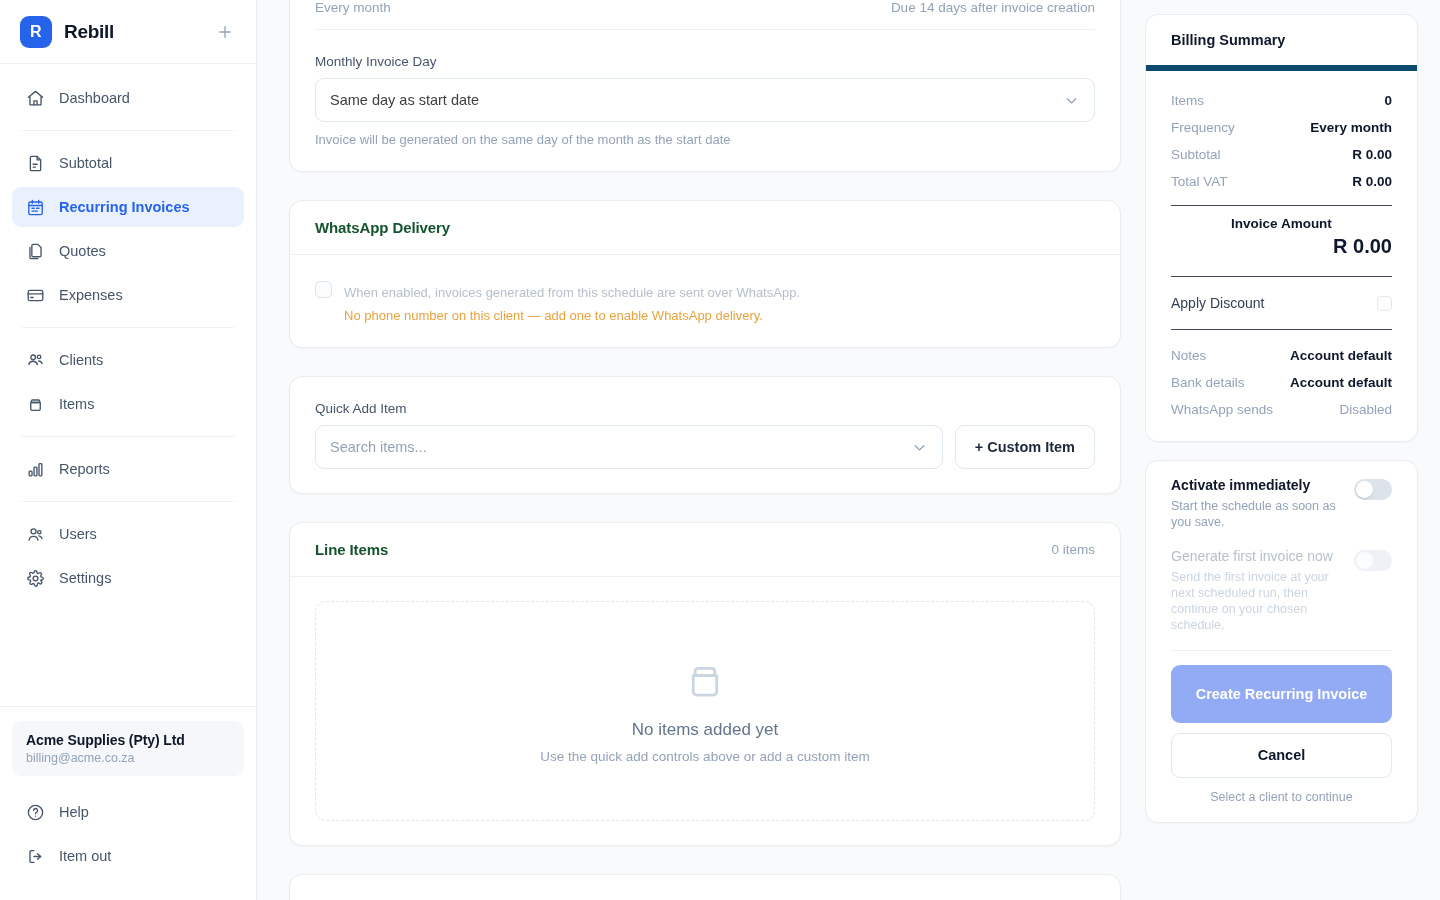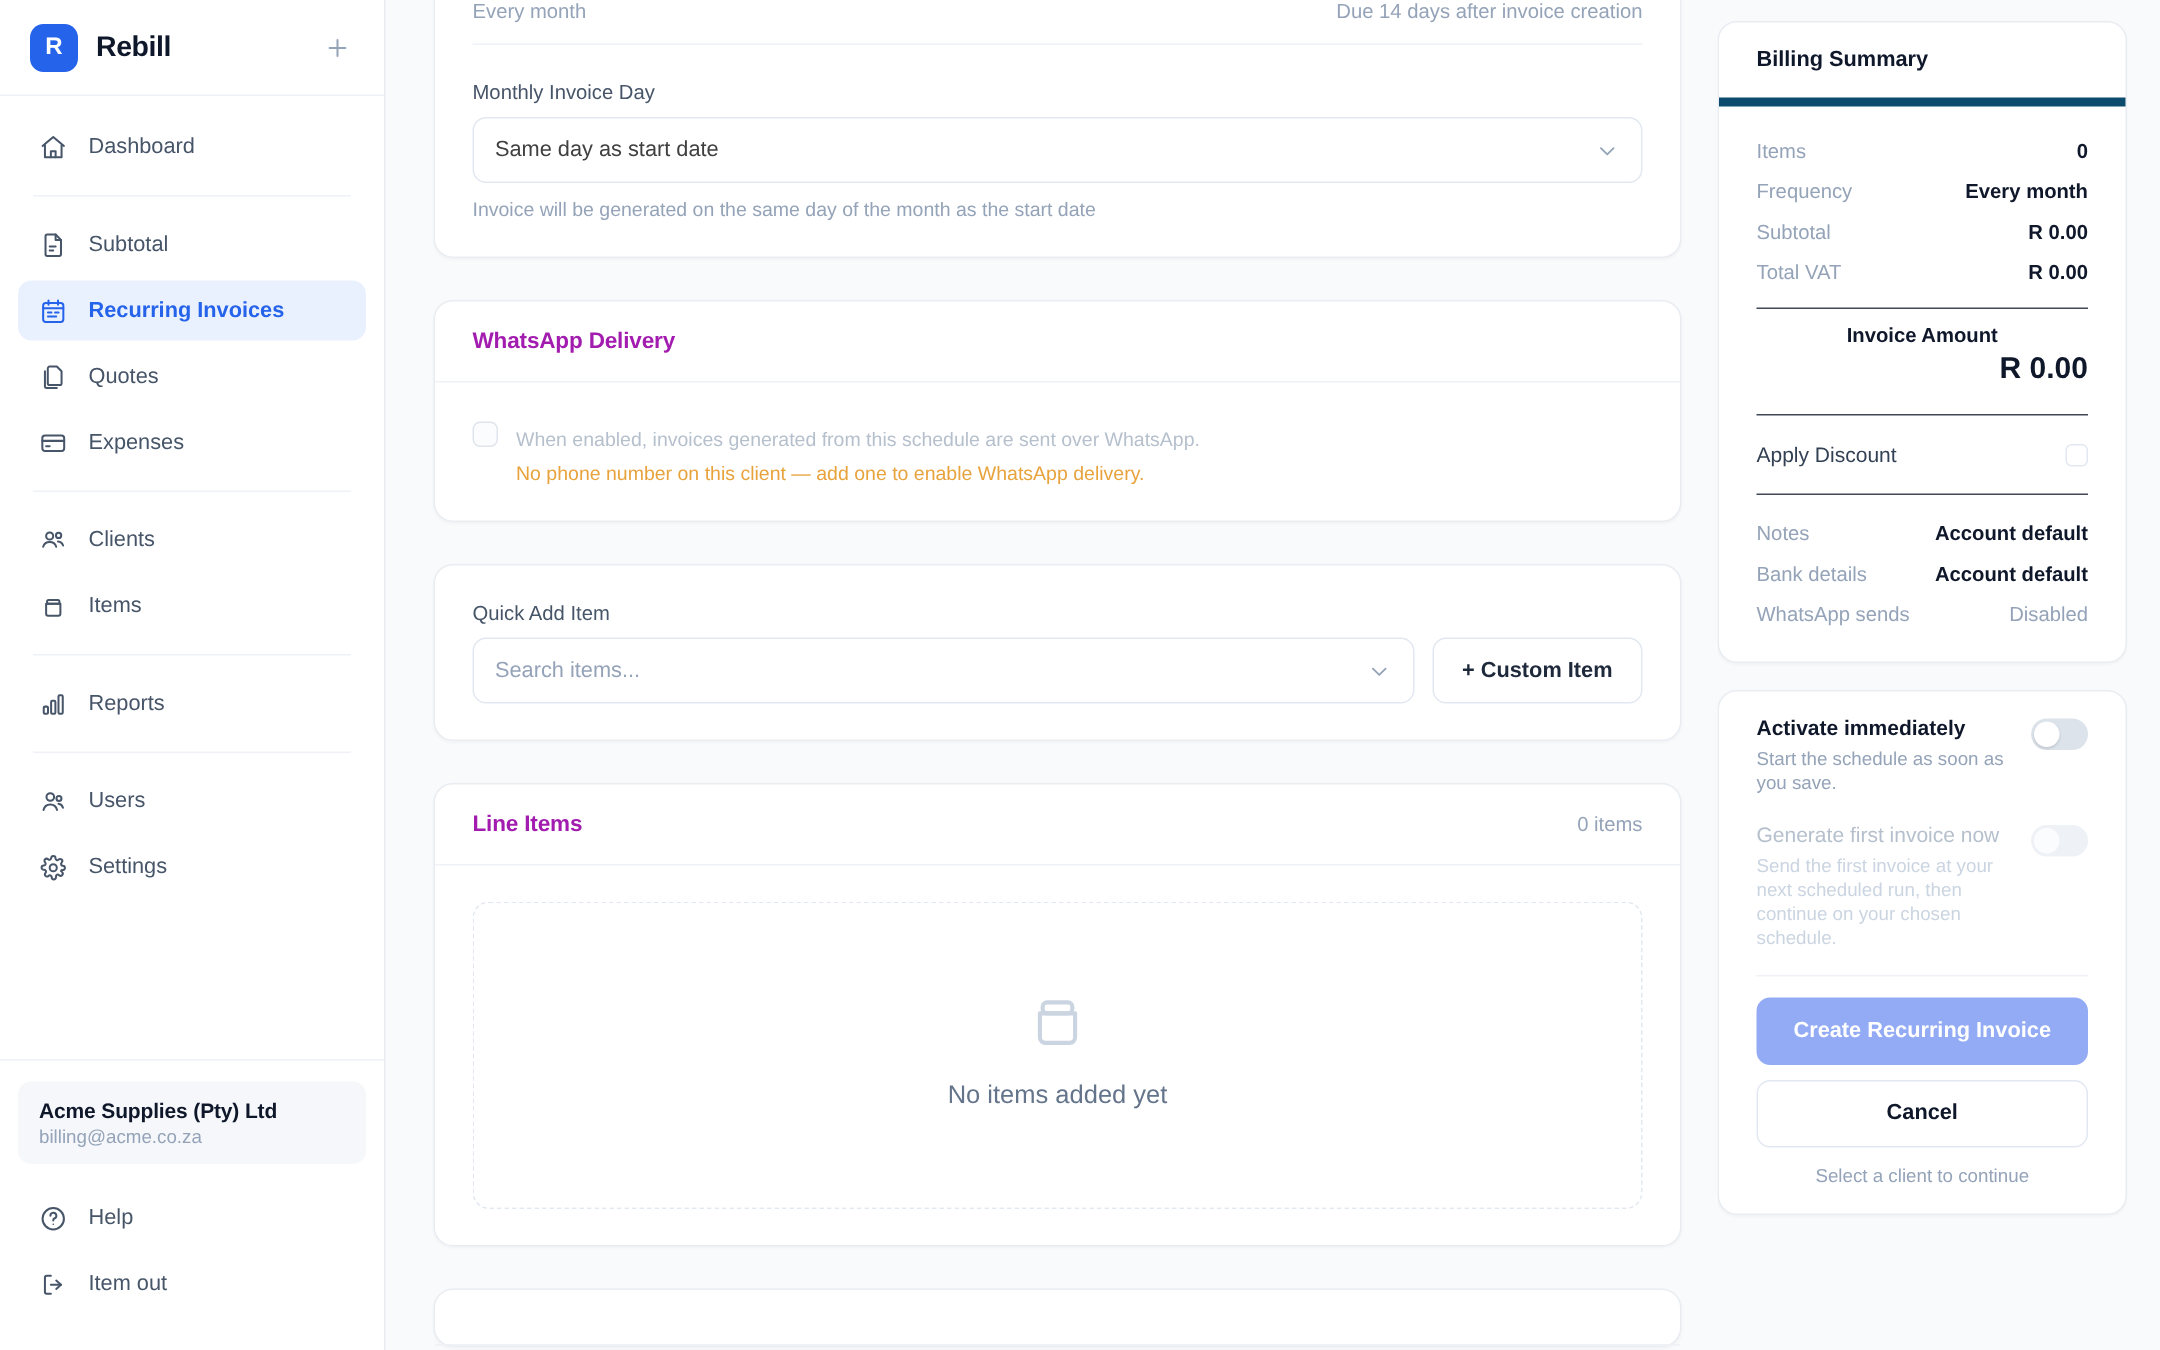--- a/index.html
+++ b/index.html
@@ -72,21 +72,21 @@
   .main-inner { width: 832px; margin: 0 auto 0 0; }
 
   .card {
     background: #fff; border: 1px solid #e9edf2; border-radius: 13px;
     margin-bottom: 28px; box-shadow: 0 1px 2px rgba(15,23,42,.03);
   }
   .card-head {
     padding: 18px 25px; border-bottom: 1px solid #eef1f5;
     display: flex; align-items: center; justify-content: space-between;
   }
-  .card-title { font-size: 15px; font-weight: 700; color: #a21caf; letter-spacing: -.1px; }
+  .card-title { font-size: 15px; font-weight: 700; color: #14532d; letter-spacing: -.1px; }
   .card-meta { font-size: 13.5px; color: #94a3b8; }
   .card-body { padding: 24px 25px; }
 
   
   .card-top {
     background:#fff; border:1px solid #e9edf2; border-top: none;
     border-radius: 0 0 13px 13px; margin-bottom: 28px;
     box-shadow: 0 1px 2px rgba(15,23,42,.03);
   }
   .freq-row {
@@ -166,21 +166,21 @@
     position: relative; flex: 0 0 38px; cursor: pointer; margin-top: 2px;
   }
   .toggle.dim { background: #eef1f5; }
   .toggle .knob {
     position: absolute; top: 2px; left: 2px; width: 17px; height: 17px;
     border-radius: 50%; background: #fff; box-shadow: 0 1px 2px rgba(15,23,42,.15);
   }
   .toggle.dim .knob { background: #fbfcfd; box-shadow:none; }
   .rail-hr { height:1px; background:#eef1f5; margin: 16px 0 14px 0; }
   .btn-primary {
-    width: 100%; height: 45px; border: none; border-radius: 9px;
+    width: 100%; height: 58px; border: none; border-radius: 9px;
     background: #93abf5; color: #fff; font-size: 14.5px; font-weight: 700;
     cursor: pointer; font-family: inherit; margin-bottom: 10px; text-align: center;
   }
   .btn-cancel {
     width: 100%; height: 45px; border: 1px solid #e2e8f0; border-radius: 9px;
     background: #fff; color: #0f172a; font-size: 14.5px; font-weight: 700;
     cursor: pointer; font-family: inherit;
   }
   .rail-note { text-align: center; font-size: 12.5px; color: #94a3b8; margin-top: 12px; }
 </style>
@@ -418,20 +418,21 @@
         </div>
         <div class="card-body">
           <div class="empty">
             <div class="empty-ico">
               <svg viewBox="0 0 24 24" width="44" height="44" fill="none" stroke="currentColor" stroke-width="1.5" stroke-linecap="round" stroke-linejoin="round">
                   <path d="M5.6 9.6h12.8v8.7a2 2 0 0 1-2 2H7.6a2 2 0 0 1-2-2z"></path>
                   <rect x="6.6" y="5.6" width="10.8" height="4" rx="1.6"></rect>
                 </svg>
             </div>
             <div class="empty-title">No items added yet</div>
+            <div class="empty-sub">Use the quick add controls above or add a custom item</div>
           </div>
         </div>
       </section>
 
       <section class="card">
         <div class="card-head">
           
         </div>
 
       </section>

